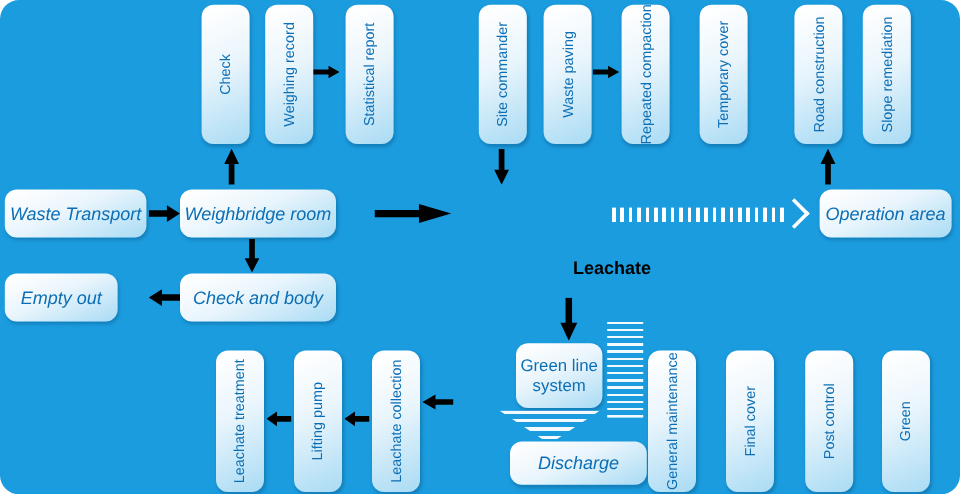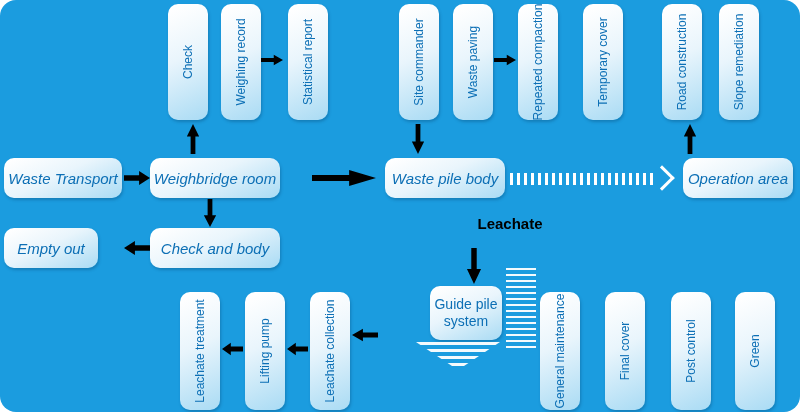--- a/index.html
+++ b/index.html
@@ -86,36 +86,36 @@
   <div class="box vbox" style="left:719px;top:4px">
     <span class="vtext">Slope remediation</span>
     </div>
 
   <div class="box hbox" style="left:4px;top:158px;width:118px">
     <span>Waste Transport</span>
     </div>
   <div class="box hbox" style="left:150px;top:158px;width:130px">
     <span>Weighbridge room</span>
     </div>
-  <div class="box hbox" style="left:385px;top:158px;width:120px">
-    <span>Waste pile body</span>
-    </div>
   <div class="box hbox" style="left:683px;top:158px;width:110px">
     <span>Operation area</span>
     </div>
 
   <div class="box hbox" style="left:4px;top:228px;width:94px">
     <span>Empty out</span>
     </div>
   <div class="box hbox" style="left:150px;top:228px;width:130px">
     <span>Check and body</span>
     </div>
 
   <div class="box wrapbox" style="left:430px;top:286px;width:72px;height:54px">
-    <span>Guide pile system</span>
+    <span>Green line system</span>
+    </div>
+  <div class="box hbox" style="left:425px;top:368px;width:114px;height:36px">
+    <span>Discharge</span>
     </div>
 
   <div class="box vbox" style="left:180px;top:292px;height:118px">
     <span class="vtext">Leachate treatment</span>
     </div>
   <div class="box vbox" style="left:245px;top:292px;height:118px">
     <span class="vtext">Lifting pump</span>
     </div>
   <div class="box vbox" style="left:310px;top:292px;height:118px">
     <span class="vtext">Leachate collection</span>

